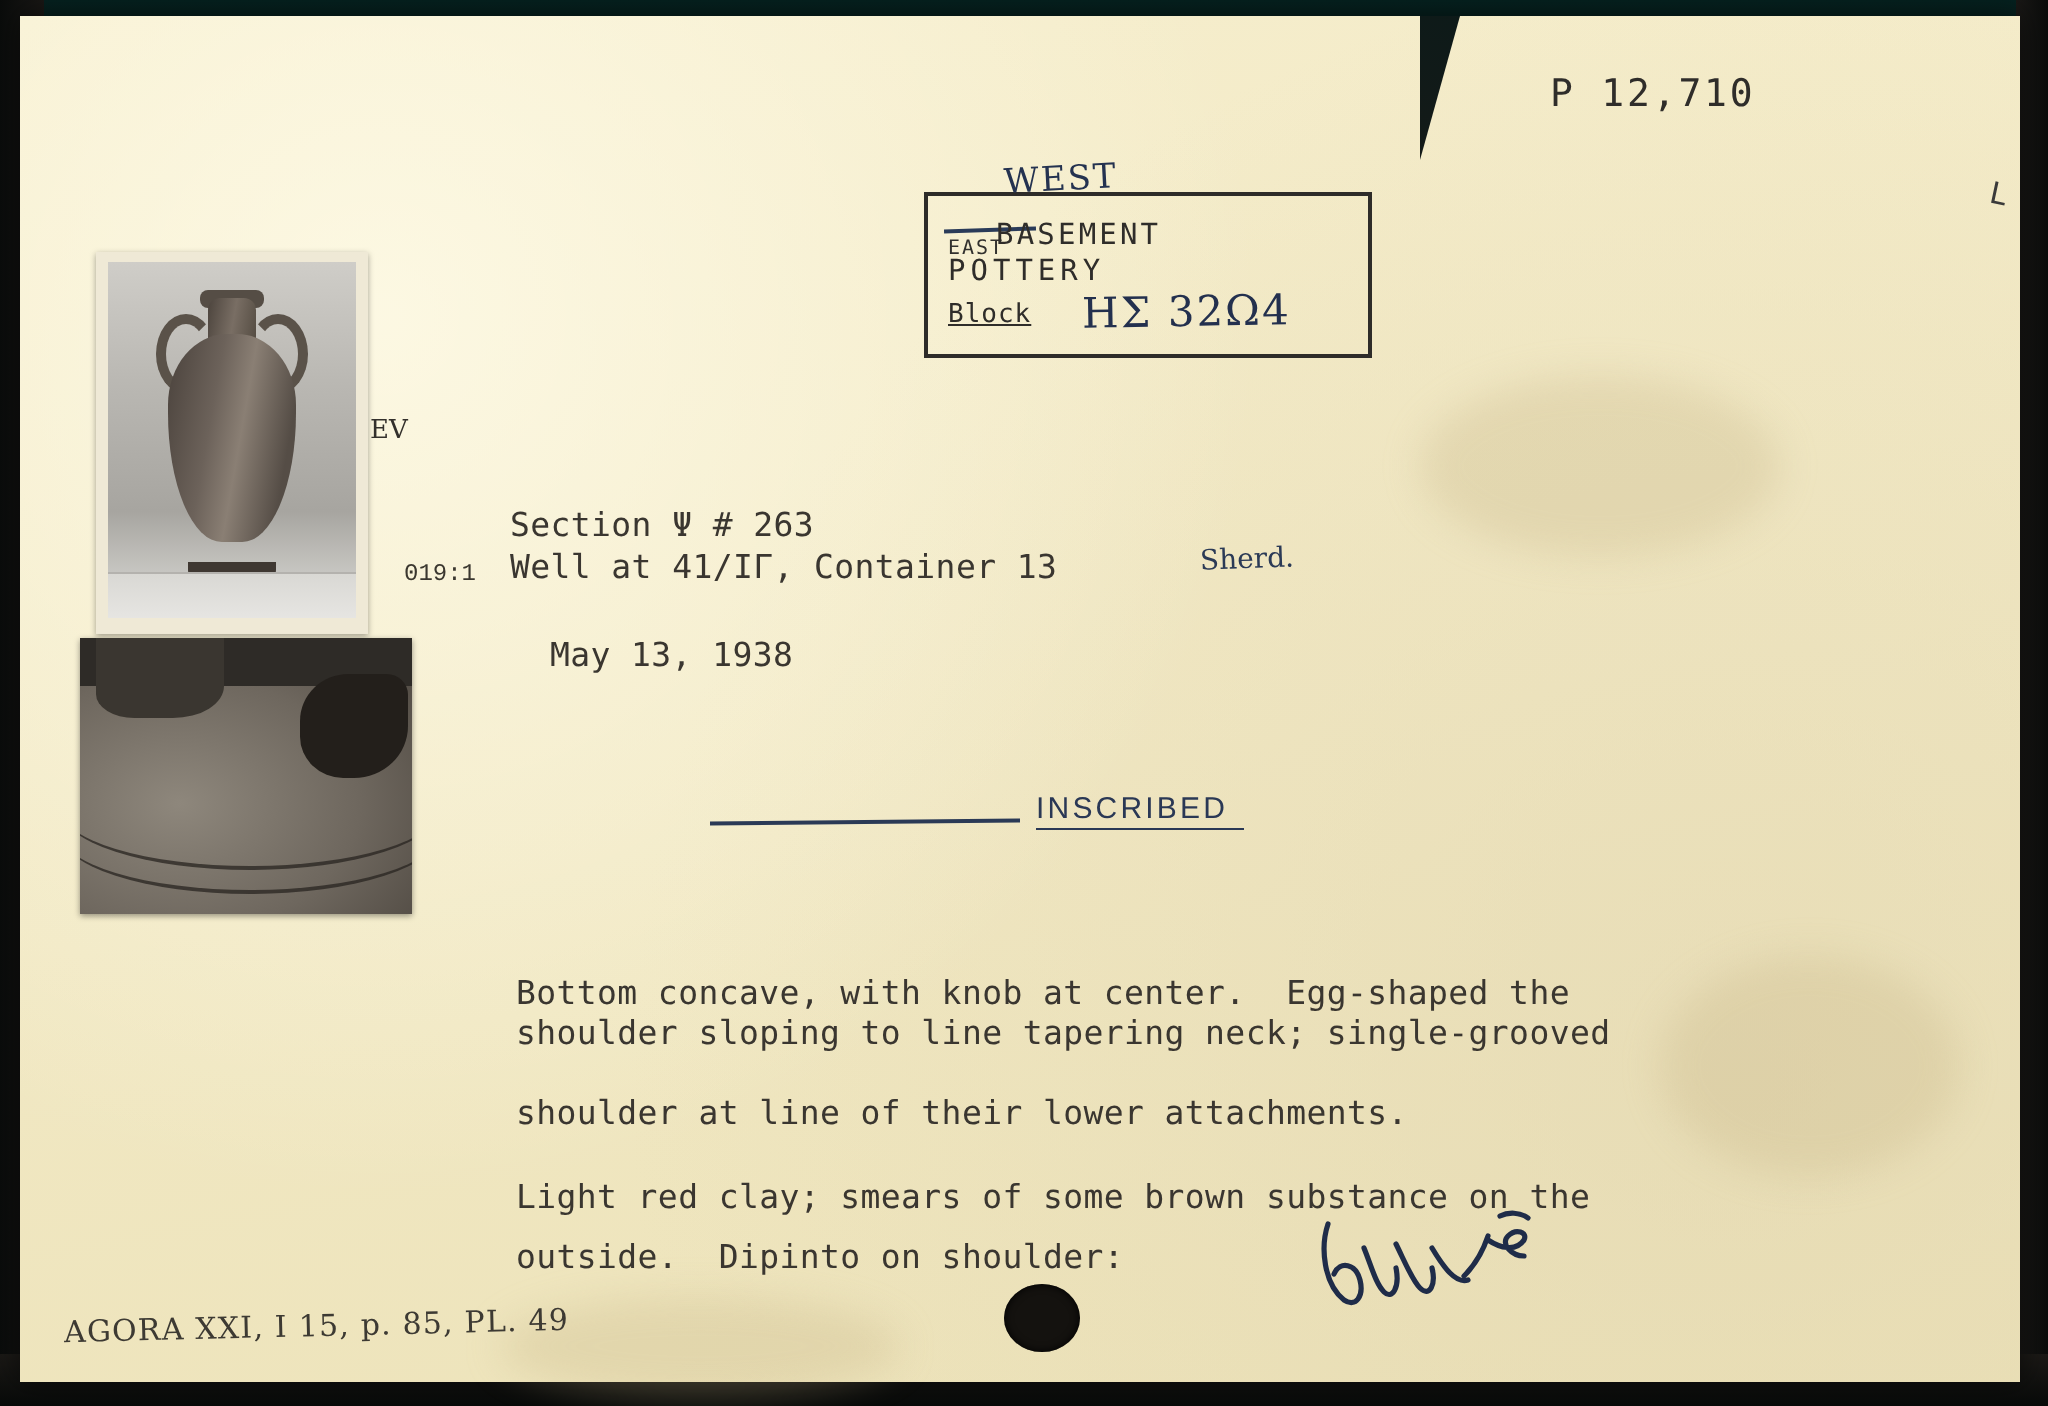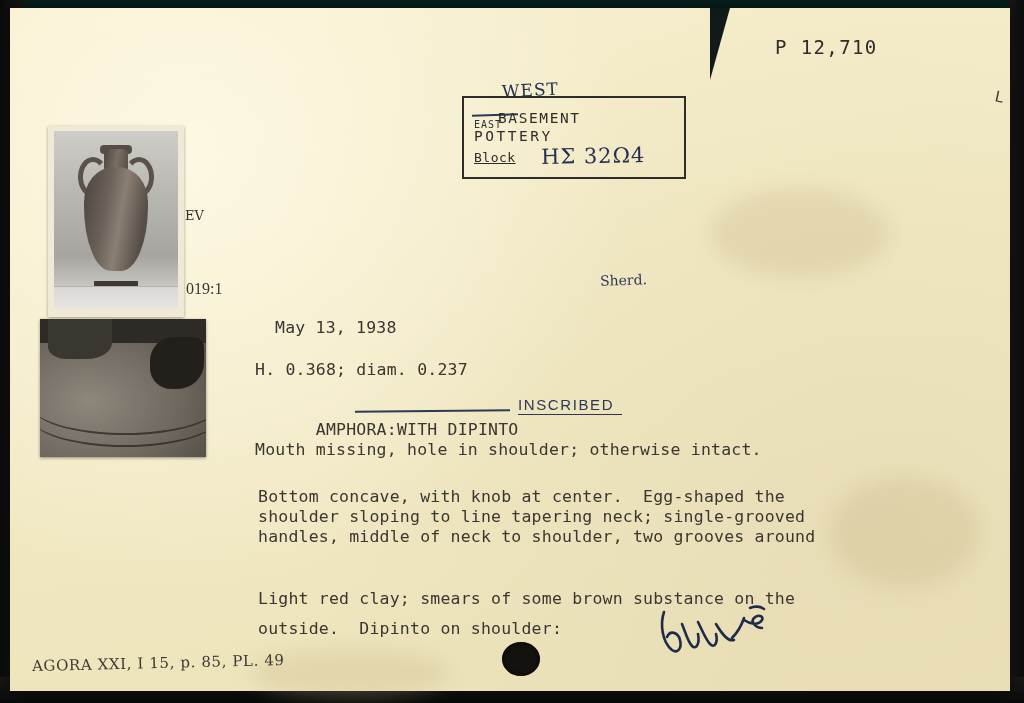--- a/index.html
+++ b/index.html
@@ -278,24 +278,24 @@
   #ev-mark {
     position: absolute;
     left: 175px;
     top: 200px;
     font-size: 13px;
     font-family: "DejaVu Serif", serif;
     color: #33302c;
   }
   #scale-mark {
     position: absolute;
-    left: 176px;
+    left: 192px;
     top: 272px;
-    font-size: 16px;
-    font-family: Liberation Serif, serif;
+    font-size: 12px;
+    font-family: Liberation Mono, monospace;
     color: #3a372f;
   }
 
   
   .typed {
     position: absolute;
     font-family: "DejaVu Sans Mono", monospace;
     color: #3a3630;
     font-size: 16.5px;
     letter-spacing: 0.2px;
@@ -442,37 +442,34 @@
       <div class="dark-top"></div>
       <div class="chip1"></div>
       <div class="chip2"></div>
       <div class="groove1"></div>
       <div class="groove2"></div>
     </div>
 
     <div id="ev-mark">EV</div>
     <div id="scale-mark">019:1</div>
 
+    <div class="typed" id="l-section">Section Ψ # 263</div>
+    <div class="typed" id="l-well">Well at 41/ΙΓ, Container 13</div>
     <div id="sherd-note">Sherd.</div>
 
     <div class="typed" id="l-date">May 13, 1938</div>
-    <div class="typed" id="l-dims">H. 0.368; diam. 0.237</div>
-
-    <div class="typed" id="l-amph">
-      <span>AMPHORA:</span><span>WITH DIPINTO</span>
-    </div>
+
     <div id="strike-dipinto"></div>
     <div id="inscribed-hand">INSCRIBED</div>
     <div id="inscribed-ul"></div>
 
-    <div class="typed" id="l-mouth">Mouth missing, hole in shoulder; otherwise intact.</div>
 
     <div class="typed" id="p2-l1">Bottom concave, with knob at center.  Egg-shaped the</div>
     <div class="typed" id="p2-l2">shoulder sloping to line tapering neck; single-grooved</div>
-    <div class="typed" id="p2-l3">handles, middle of neck to shoulder, two grooves around</div>
+    <div class="typed" id="p2-l4">shoulder at line of their lower attachments.</div>
 
     <div class="typed" id="p3-l1">Light red clay; smears of some brown substance on the</div>
     <div class="typed" id="p3-l2">outside.  Dipinto on shoulder:</div>
 
     <svg id="dipinto-sig" viewBox="0 0 120 56">
       <g fill="none" stroke="#1f2c49" stroke-width="2.6" stroke-linecap="round">
         <path d="M6 8 C2 20, 4 38, 14 46 C20 50, 24 44, 22 36 C20 28, 12 26, 9 33"></path>
         <path d="M24 20 C28 30, 30 38, 34 42 C38 46, 42 40, 40 30"></path>
         <path d="M40 18 C44 26, 48 36, 52 40 C57 45, 60 38, 58 30"></path>
         <path d="M58 20 C64 30, 70 38, 76 36"></path>

